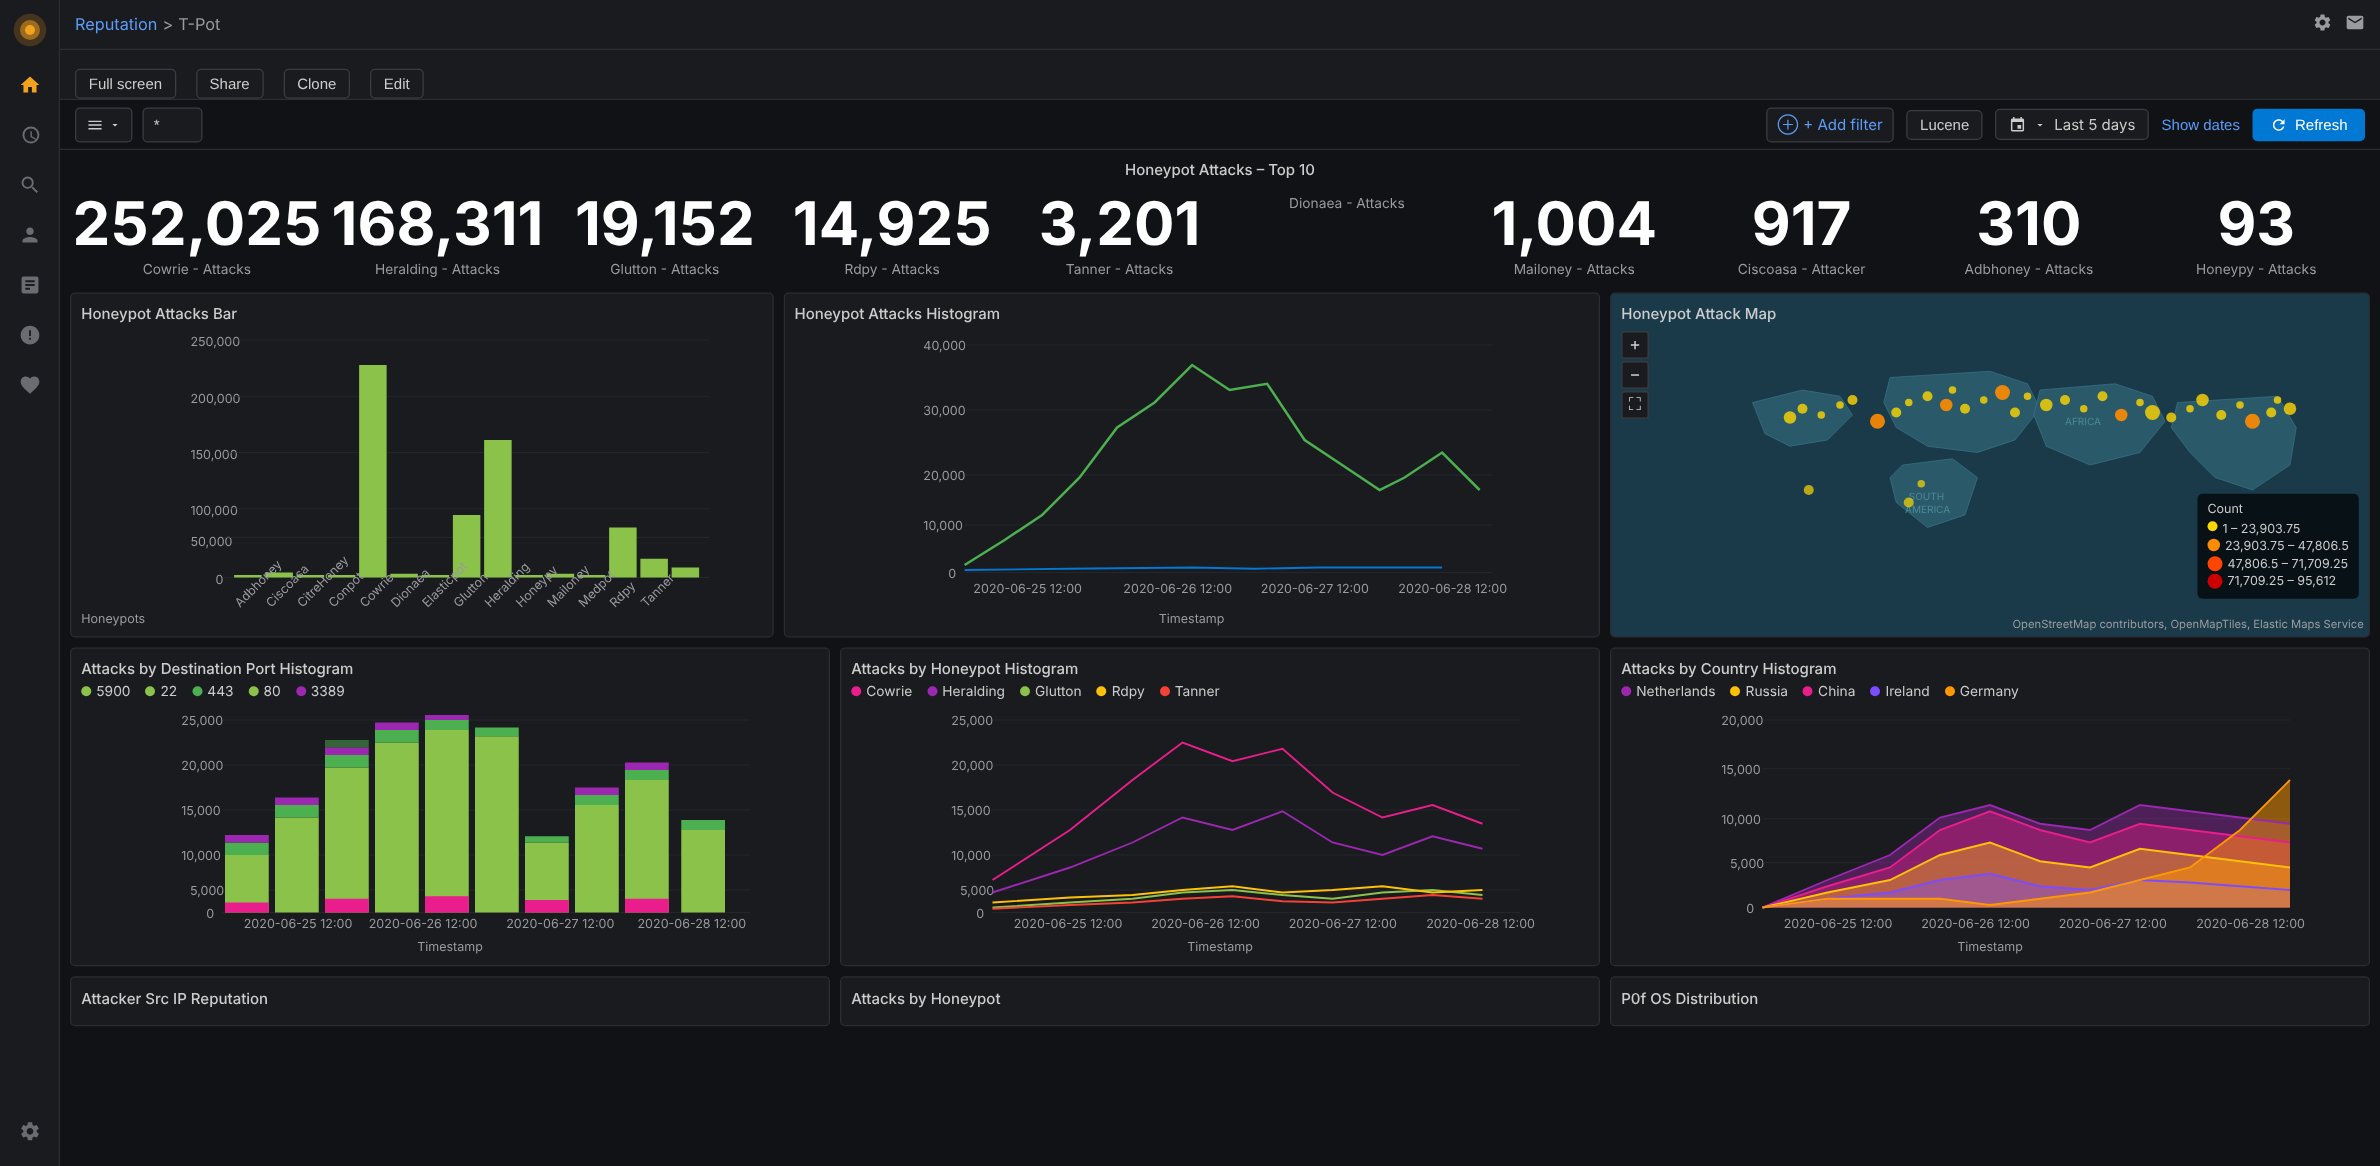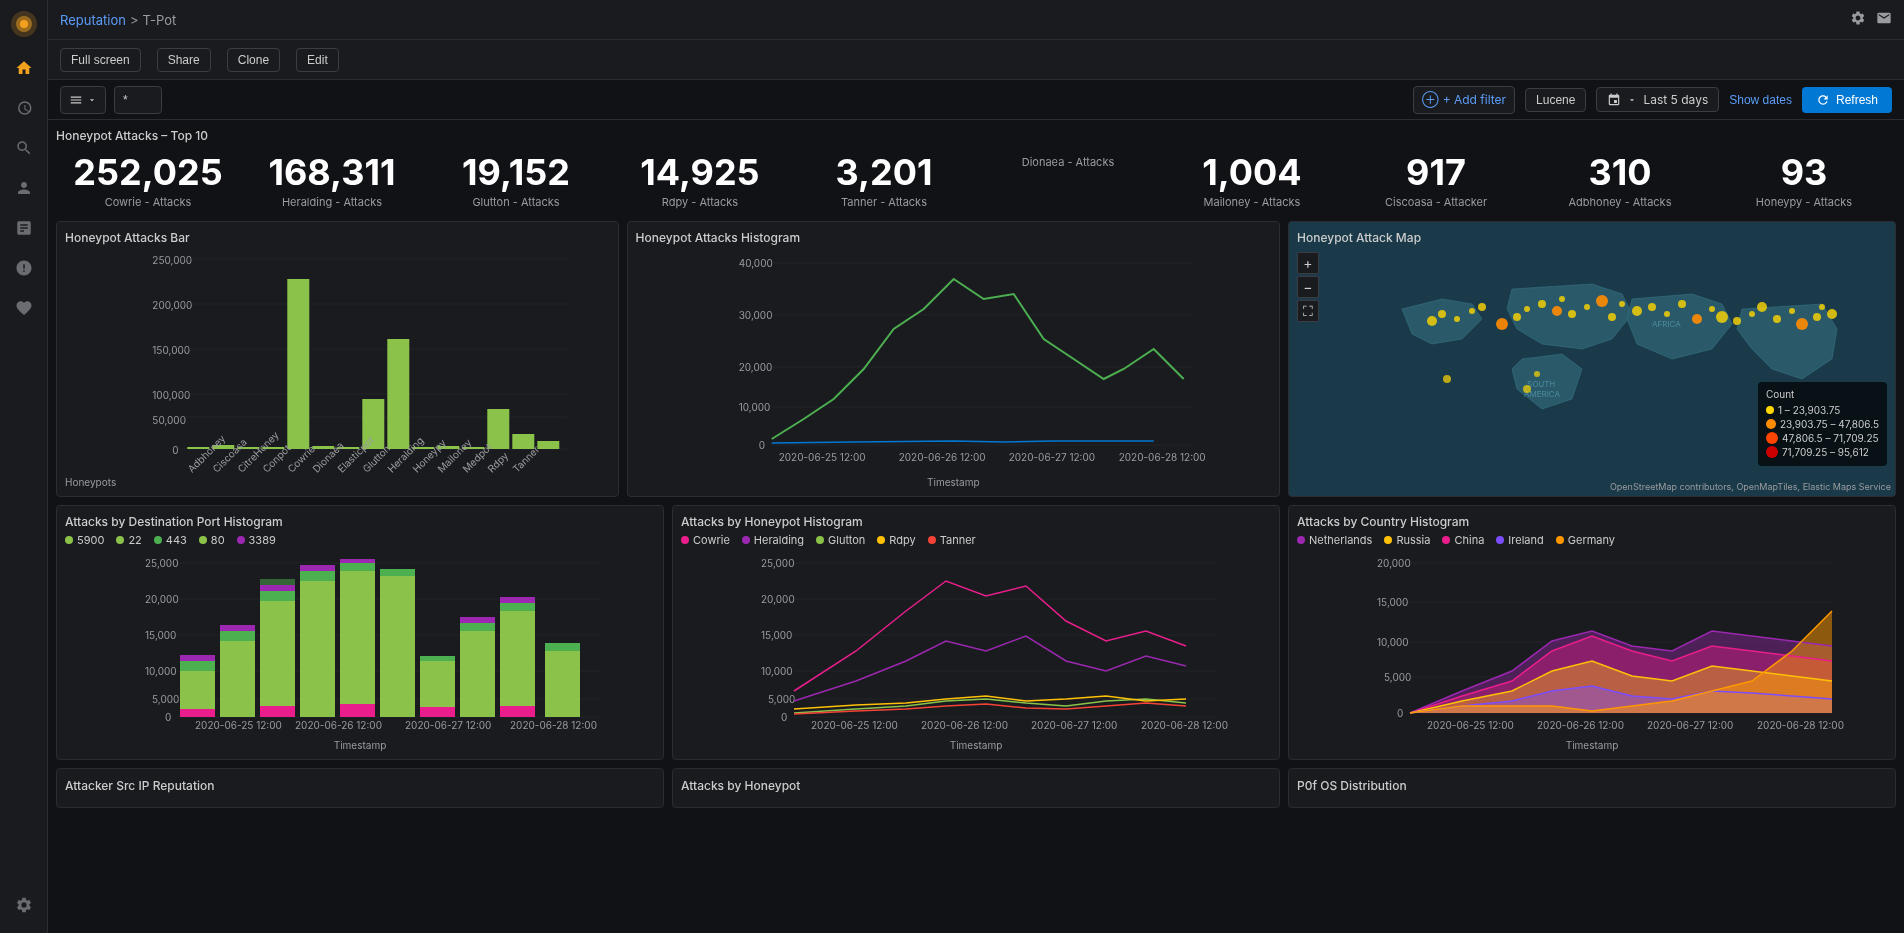--- a/index.html
+++ b/index.html
@@ -23,21 +23,21 @@
       z-index: 99;
     }
     .topbar-breadcrumb { display: flex; align-items: center; gap: 4px; font-size: 13px; color: #9a9b9e; }
     .topbar-breadcrumb .link { color: #5a9cf7; cursor: pointer; }
     .topbar-right { margin-left: auto; display: flex; align-items: center; gap: 10px; }
     .topbar-icon { color: #9a9b9e; cursor: pointer; }
 
     
     .secondbar {
       position: fixed; top: 40px; left: 48px; right: 0; height: 40px; background: #1a1b1f;
-      display: flex; align-items: center; padding: 0 12px; gap: 16px; border-bottom: 1px solid #2c2d33;
+      display: flex; align-items: flex-end; padding: 0 12px; gap: 16px; border-bottom: 1px solid #2c2d33;
       z-index: 98;
     }
     .btn-outline { background: none; border: 1px solid #3c3d43; color: #ccc; padding: 4px 10px; border-radius: 4px; cursor: pointer; font-size: 12px; }
 
     
     .filterbar {
       position: fixed; top: 80px; left: 48px; right: 0; height: 40px; background: #111216;
       display: flex; align-items: center; padding: 0 12px; gap: 8px; border-bottom: 1px solid #2c2d33;
       z-index: 97;
     }
@@ -47,45 +47,45 @@
     .date-selector { display: flex; align-items: center; gap: 6px; background: #1a1b1f; border: 1px solid #3c3d43; border-radius: 4px; padding: 4px 10px; cursor: pointer; font-size: 12px; color: #ccc; }
     .show-dates-btn { background: none; border: none; color: #5a9cf7; cursor: pointer; font-size: 12px; }
     .refresh-btn { background: #0078d4; border: none; color: #fff; padding: 6px 14px; border-radius: 4px; cursor: pointer; font-size: 12px; display: flex; align-items: center; gap: 6px; }
     .add-filter { color: #5a9cf7; cursor: pointer; font-size: 12px; display: flex; align-items: center; gap: 4px; }
 
     
     .main { position: absolute; top: 120px; left: 48px; right: 0; bottom: 0; overflow-y: auto; padding: 8px; background: #111216; }
 
     
     .stats-section { margin-bottom: 8px; }
-    .stats-title { font-size: 12px; color: #ccc; margin-bottom: 6px; font-weight: 500; }
+    .stats-title { font-size: 12px; color: #ccc; margin-bottom: 6px; font-weight: 500; text-align: center; }
     .stats-row { display: flex; gap: 0; }
     .stat-item { flex: 1; text-align: center; padding: 4px 2px; }
-    .stat-value { font-size: 36px; font-weight: 700; color: #fff; line-height: 1.1; }
+    .stat-value { font-size: 48px; font-weight: 700; color: #fff; line-height: 1.1; }
     .stat-label { font-size: 11px; color: #9a9b9e; margin-top: 2px; }
 
     
     .charts-row { display: flex; gap: 8px; margin-bottom: 8px; }
     .chart-panel { background: #1a1b1f; border: 1px solid #2c2d33; border-radius: 4px; flex: 1; padding: 8px; position: relative; }
     .chart-title { font-size: 12px; color: #ccc; margin-bottom: 4px; font-weight: 500; }
 
     
     .chart-svg { width: 100%; }
 
     
     .legend { display: flex; gap: 12px; flex-wrap: wrap; margin-bottom: 4px; }
     .legend-item { display: flex; align-items: center; gap: 4px; font-size: 11px; color: #ccc; }
     .legend-dot { width: 8px; height: 8px; border-radius: 50%; flex-shrink: 0; }
 
     
     .map-panel { background: #1a3a4a; border: 1px solid #2c2d33; border-radius: 4px; flex: 1; padding: 8px; position: relative; overflow: hidden; }
     .map-controls { position: absolute; left: 8px; top: 30px; display: flex; flex-direction: column; gap: 2px; z-index: 10; }
     .map-ctrl-btn { background: #1a1b1f; border: 1px solid #3c3d43; color: #ccc; width: 22px; height: 22px; display: flex; align-items: center; justify-content: center; cursor: pointer; font-size: 14px; border-radius: 2px; }
     .map-legend { position: absolute; right: 8px; bottom: 30px; background: rgba(0,0,0,0.7); padding: 6px 8px; border-radius: 4px; font-size: 10px; }
-    .map-legend-item { display: flex; align-items: center; gap: 4px; margin-bottom: 2px; }
+    .map-legend-item { display: flex; align-items: flex-start; gap: 4px; margin-bottom: 2px; }
     .map-dot-sm { width: 8px; height: 8px; border-radius: 50%; }
     .map-dot-md { width: 10px; height: 10px; border-radius: 50%; }
     .map-dot-lg { width: 12px; height: 12px; border-radius: 50%; }
     .map-attribution { position: absolute; bottom: 4px; right: 4px; font-size: 9px; color: #9a9b9e; }
 
     .axis-label { font-size: 10px; fill: #9a9b9e; }
     .grid-line { stroke: #2c2d33; stroke-width: 0.5; }
   </style>
 </head>
 <body>

